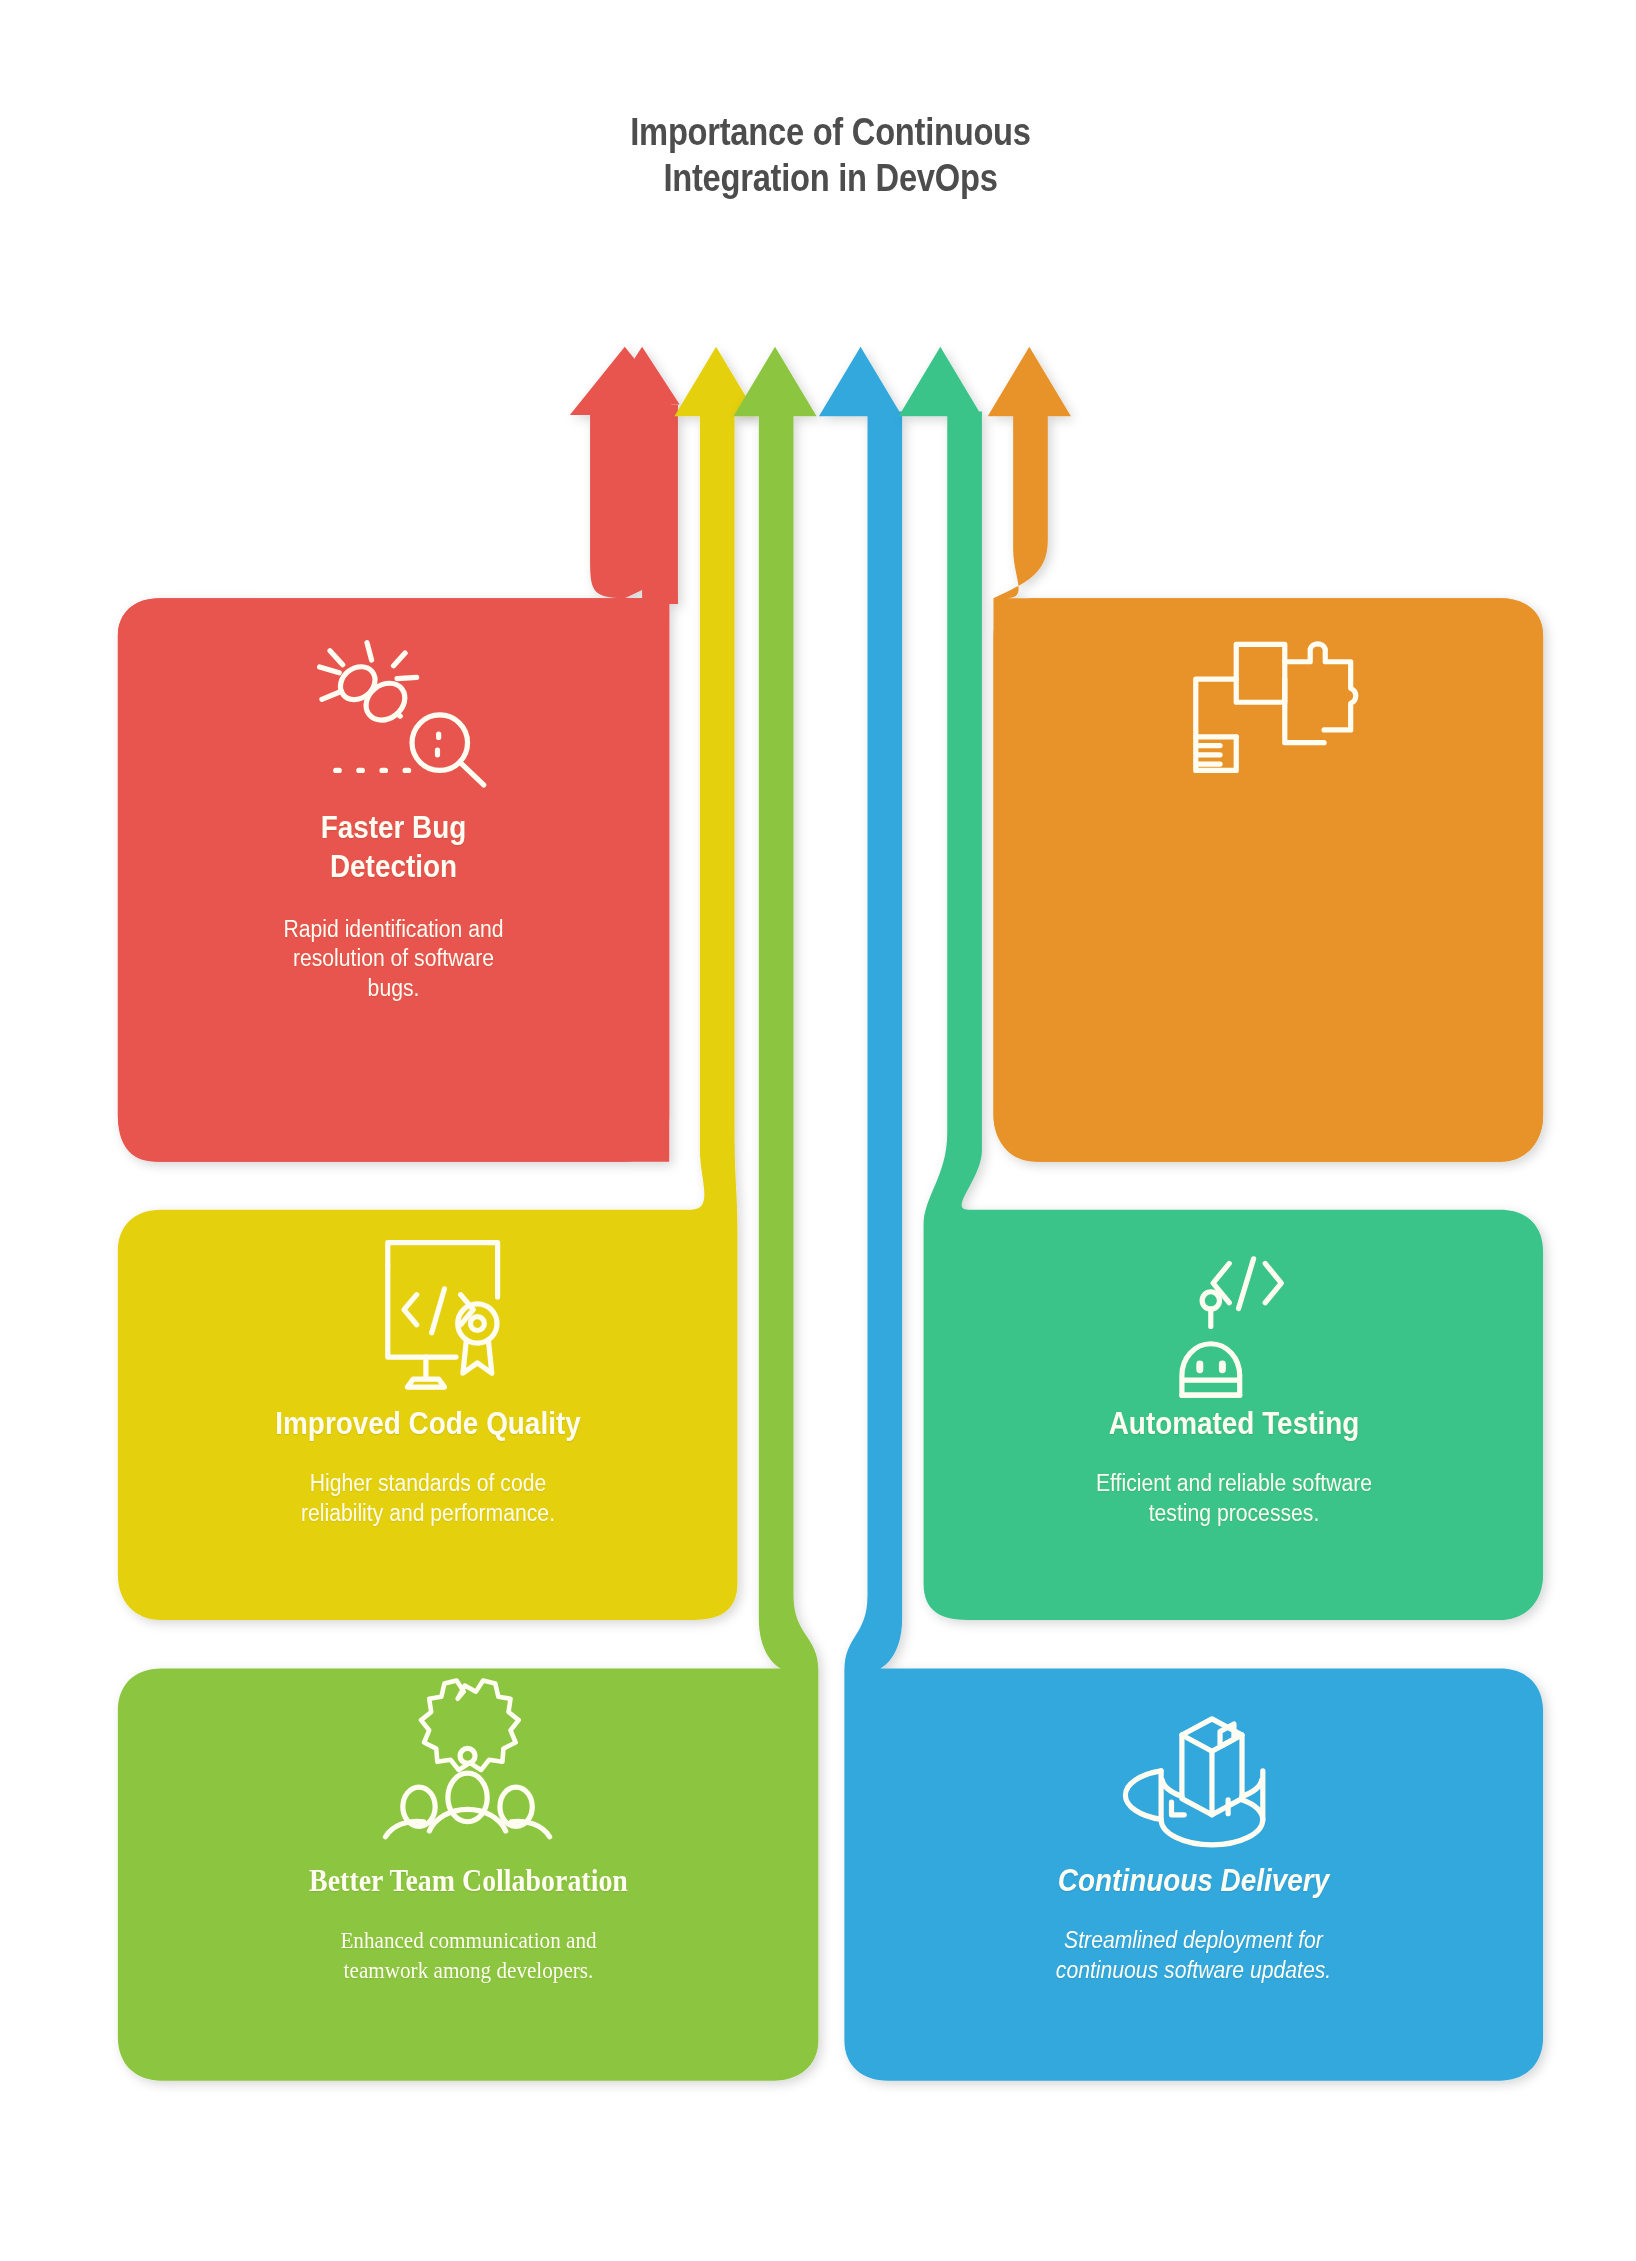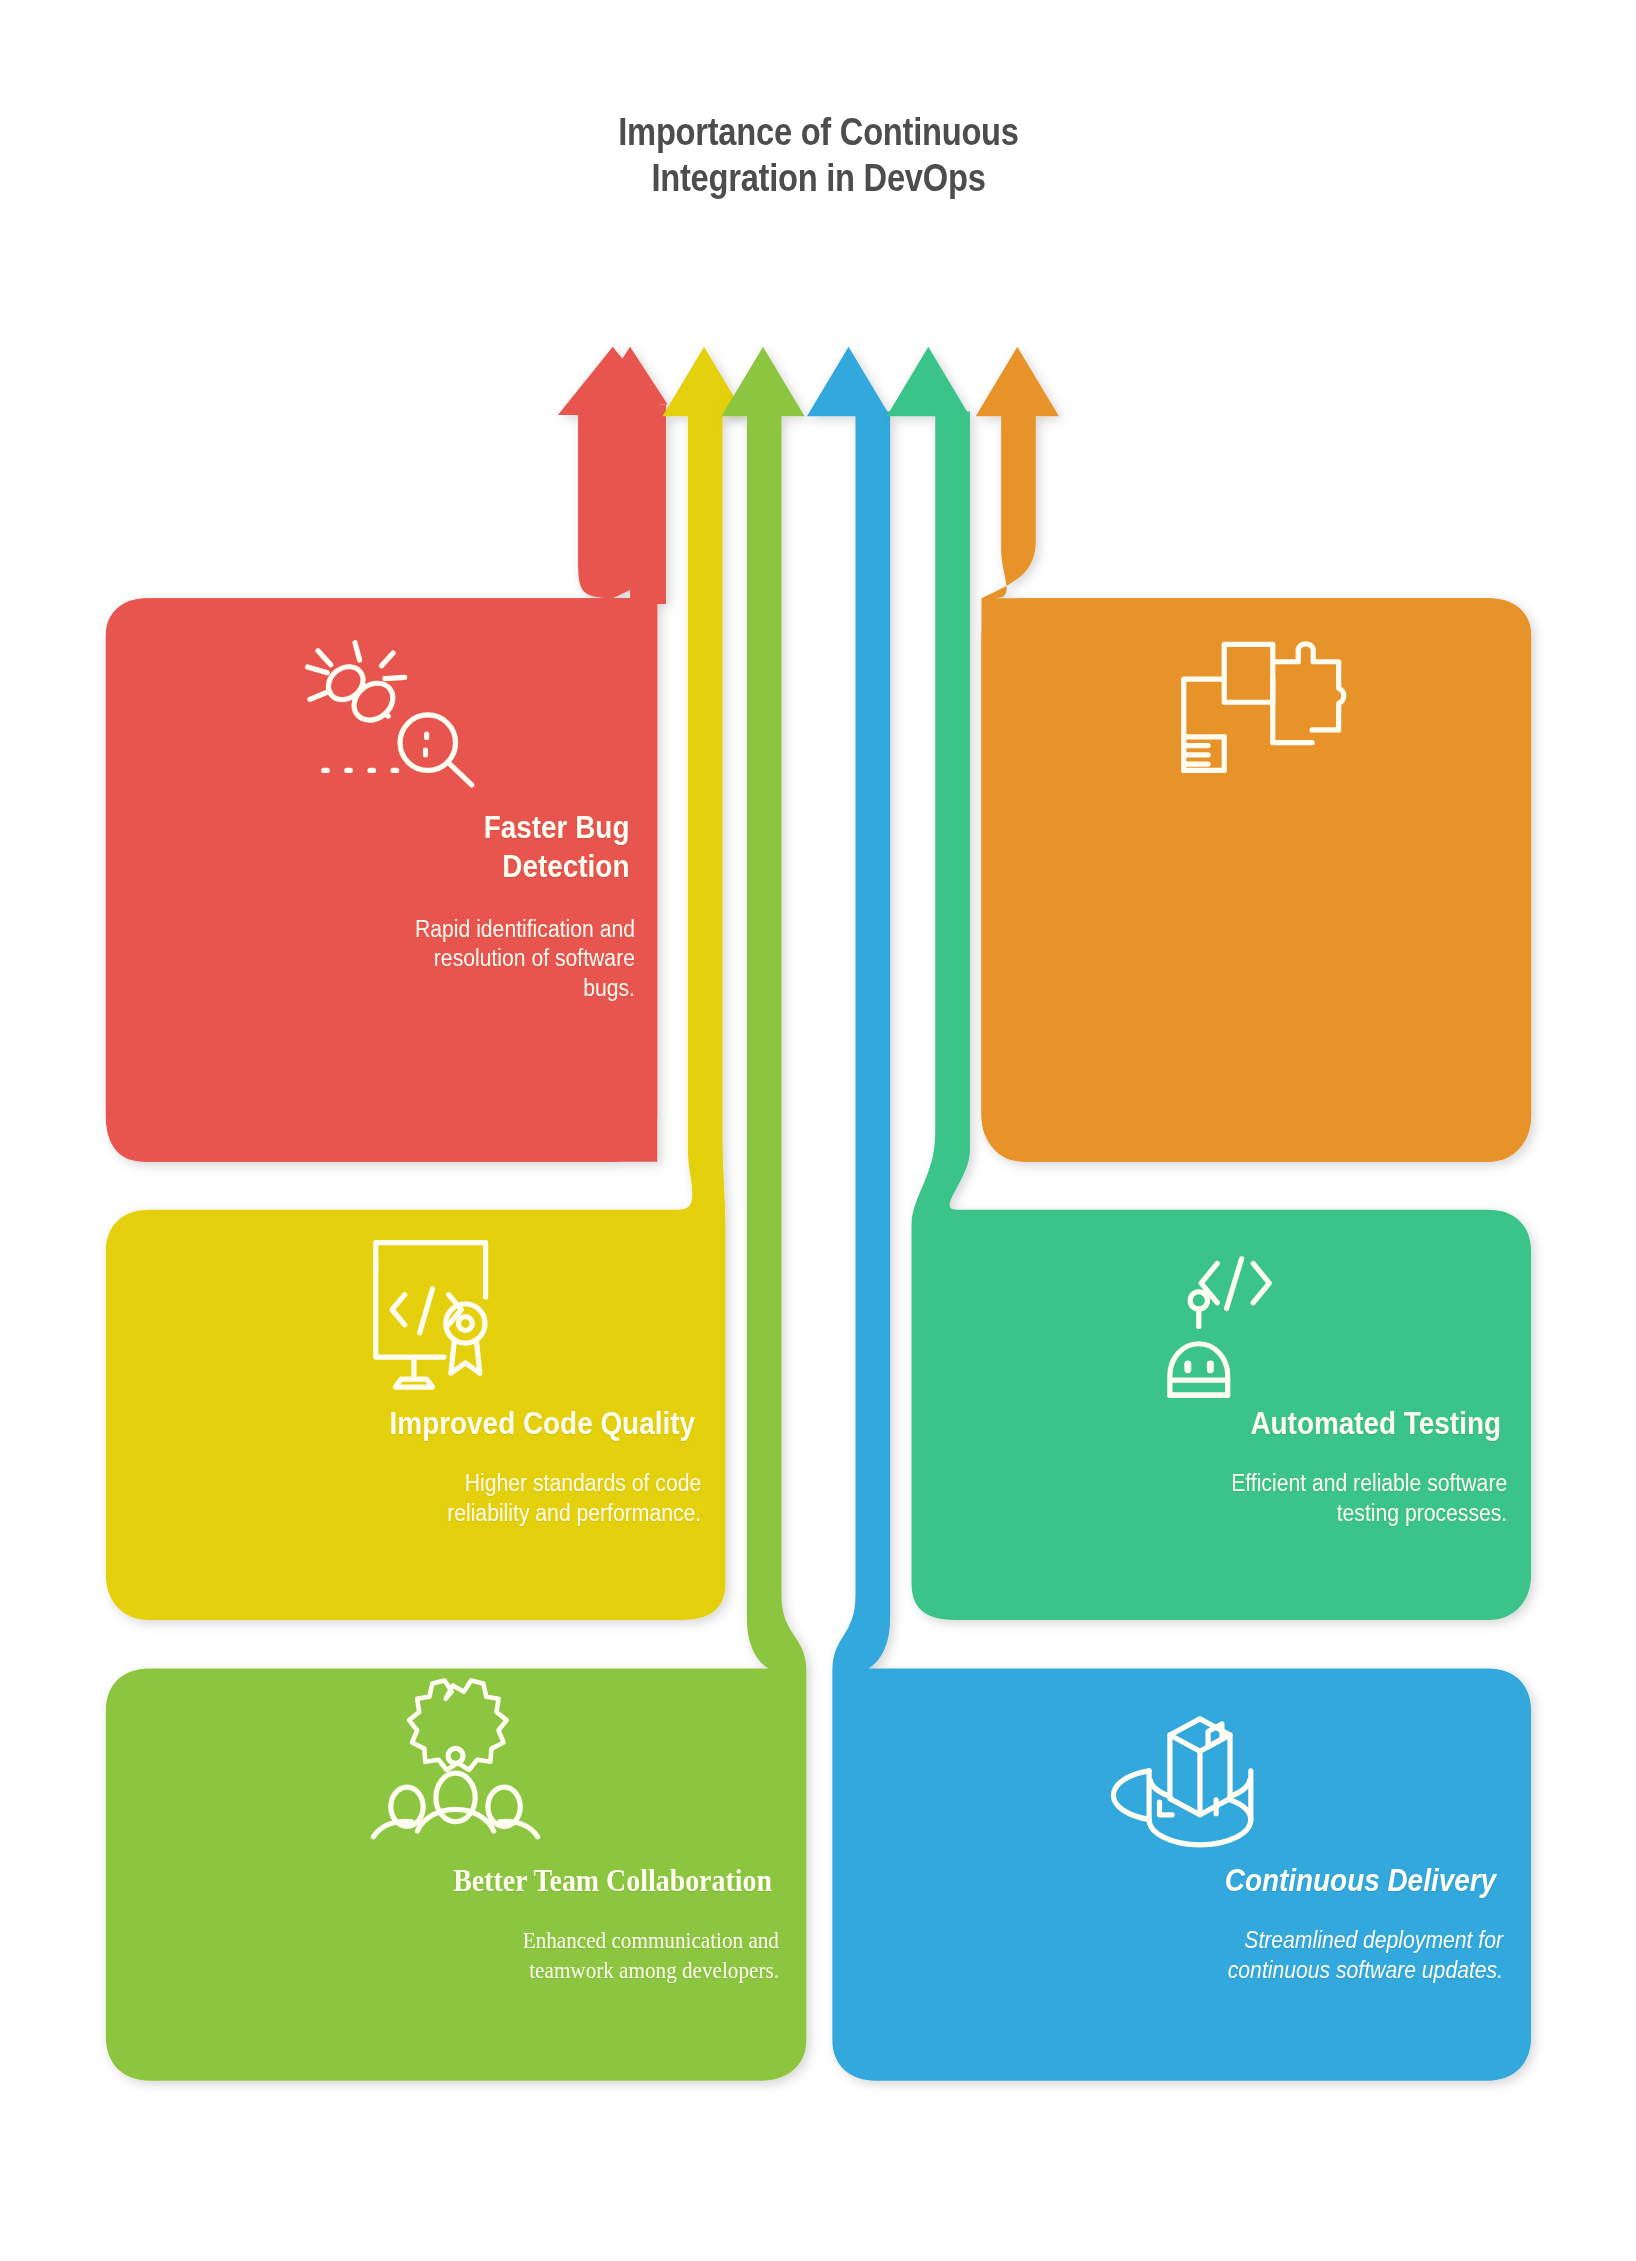--- a/index.html
+++ b/index.html
@@ -1,34 +1,34 @@
 <!DOCTYPE html>
 <html style="font-size:9.2px"><head>
 <meta charset="utf-8">
 <style>
   html,body{margin:0;padding:0;background:#ffffff;}
   body{width:1637px;height:2261px;position:relative;overflow:hidden;
        font-family:"Liberation Sans",sans-serif;}
-  #stage{position:absolute;left:0;top:0;width:1341px;height:2261px;background:#fff;}
+  #stage{position:absolute;left:12px;top:0;width:1341px;height:2261px;background:#fff;}
 
   
   #title{
     position:absolute;left:0;top:109px;width:1637px;
     text-align:center;color:#4d4d4d;
     font-weight:bold;font-size:38px;line-height:1.22;
     letter-spacing:-0.3px;
     transform:scaleX(0.86);transform-origin:50% 0;
     white-space:pre-line;
   }
 
   
   #art{position:absolute;left:0;top:0;width:1637px;height:2261px;}
 
   
-  .card-body{position:absolute;text-align:right;color:#fffdf2;}
+  .card-body{position:absolute;text-align:center;color:#fffdf2;}
   .card-title{
     font-weight:bold;line-height:1.25;
     transform:scaleX(0.9);
     text-shadow:0 1.2px 1.7px rgba(0,0,0,.10);
   }
   .card-desc{
     line-height:1.30;margin-top:0;
     transform:scaleX(0.92);
     text-shadow:0 1.2px 1.7px rgba(0,0,0,.08);
   }

